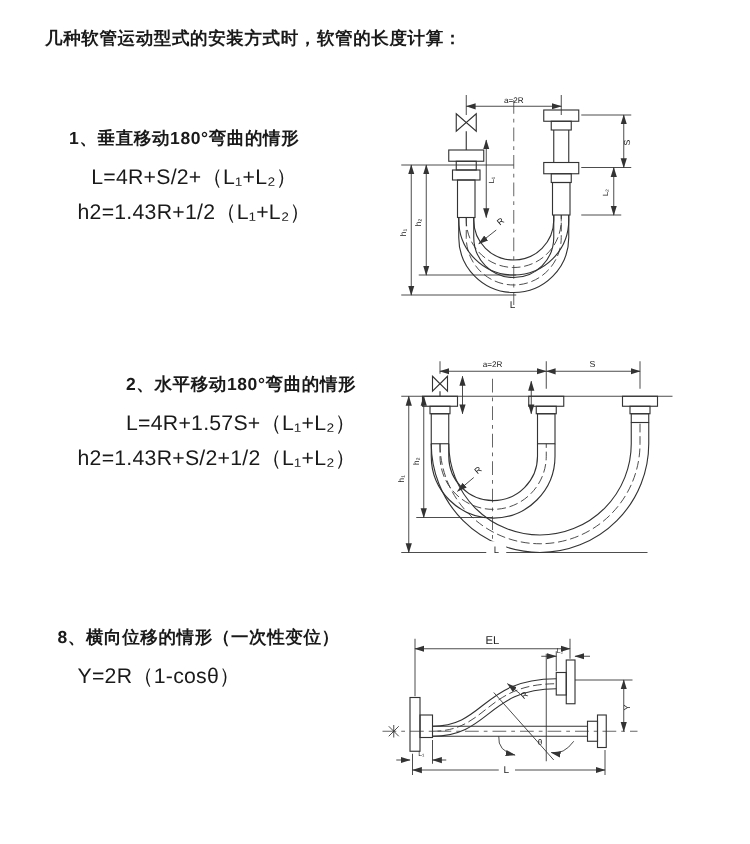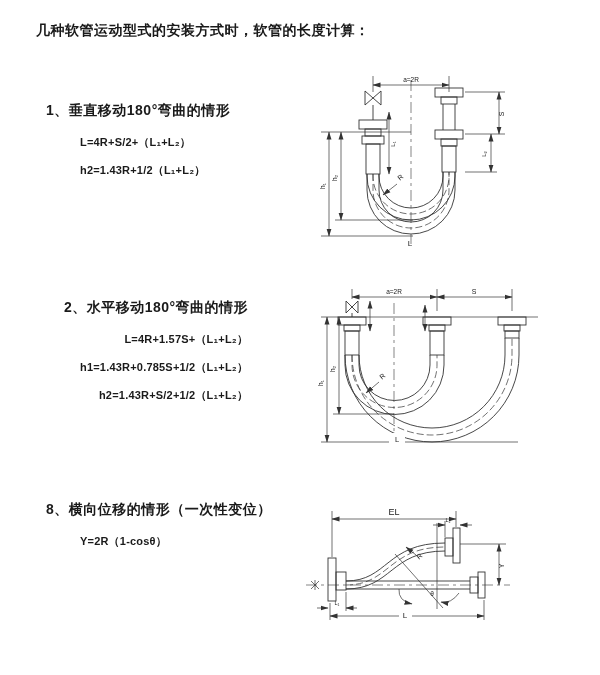--- a/index.html
+++ b/index.html
@@ -2,23 +2,23 @@
 <html><head>
 <meta charset="utf-8">
 <style>
   html,body{margin:0;padding:0;}
   body{
     width:600px;height:675px;background:#ffffff;position:relative;
     font-family:"Liberation Sans","DejaVu Sans",sans-serif;color:#1a1a1a;overflow:hidden;
   }
   .title{position:absolute;left:36px;top:22px;font-size:14px;font-weight:700;letter-spacing:.5px;}
   .section{position:absolute;left:46px;}
-  #s1{top:102px;} #s2{top:299px;text-align:right;} #s3{top:501px;}
+  #s1{top:102px;text-align:center;} #s2{top:299px;text-align:right;} #s3{top:501px;}
   .heading{font-size:14px;font-weight:700;margin:0 0 8px 0;letter-spacing:.5px;}
-  .formula{font-size:11px;font-weight:700;line-height:28px;margin-left:34px;letter-spacing:.2px;white-space:nowrap;}
+  .formula{font-size:17px;font-weight:400;line-height:28px;margin-left:16px;letter-spacing:.2px;white-space:nowrap;}
   .diagram{position:absolute;}
   #d1{left:313px;top:68px;} #d2{left:313px;top:281px;} #d3{left:298px;top:497px;}
   .s{stroke:#333;stroke-width:.9;fill:none;}
   .thin{stroke:#333;stroke-width:.7;fill:none;}
   .dash{stroke-dasharray:7 3;}
   .cdash{stroke-dasharray:11 4 3 4;stroke-width:.6;}
   svg text{fill:#222;font-family:"Liberation Sans","DejaVu Sans",sans-serif;}
   .whitebg{fill:#fff;stroke:none;}
 </style>
 </head>
@@ -94,21 +94,20 @@
   <text x="82" y="76" font-size="6" text-anchor="middle" transform="rotate(-90 82 76)">L₁</text>
   <text x="191" y="46" font-size="7" text-anchor="middle" transform="rotate(-90 191 46)">S</text>
   <text x="173" y="86" font-size="6" text-anchor="middle" transform="rotate(-90 173 86)">L₂</text>
   <text x="89" y="111" font-size="7" text-anchor="middle" transform="rotate(-40 89 111)">R</text>
   <text x="97" y="178" font-size="8" text-anchor="middle">L</text>
 </svg>
 
 <div class="section" id="s2">
   <div class="heading">2、水平移动180°弯曲的情形</div>
   <div class="formula">L=4R+1.57S+（L₁+L₂）</div>
-  <div class="formula">h1=1.43R+0.785S+1/2（L₁+L₂）</div>
   <div class="formula">h2=1.43R+S/2+1/2（L₁+L₂）</div>
 </div>
 
 <svg id="d2" class="diagram" width="285" height="172" viewBox="0 0 285 172">
   <defs>
     <marker id="ar2" refX="7.5" refY="3" markerWidth="8" markerHeight="6" orient="auto-start-reverse" markerUnits="userSpaceOnUse">
       <path d="M0,0.5 L8,3 L0,5.5 Z" fill="#333"></path>
     </marker>
     <pattern id="hat2" width="4" height="4" patternUnits="userSpaceOnUse">
       <path d="M0,4 L4,0 M0,0 L4,4" stroke="#555" stroke-width="0.5"></path>

